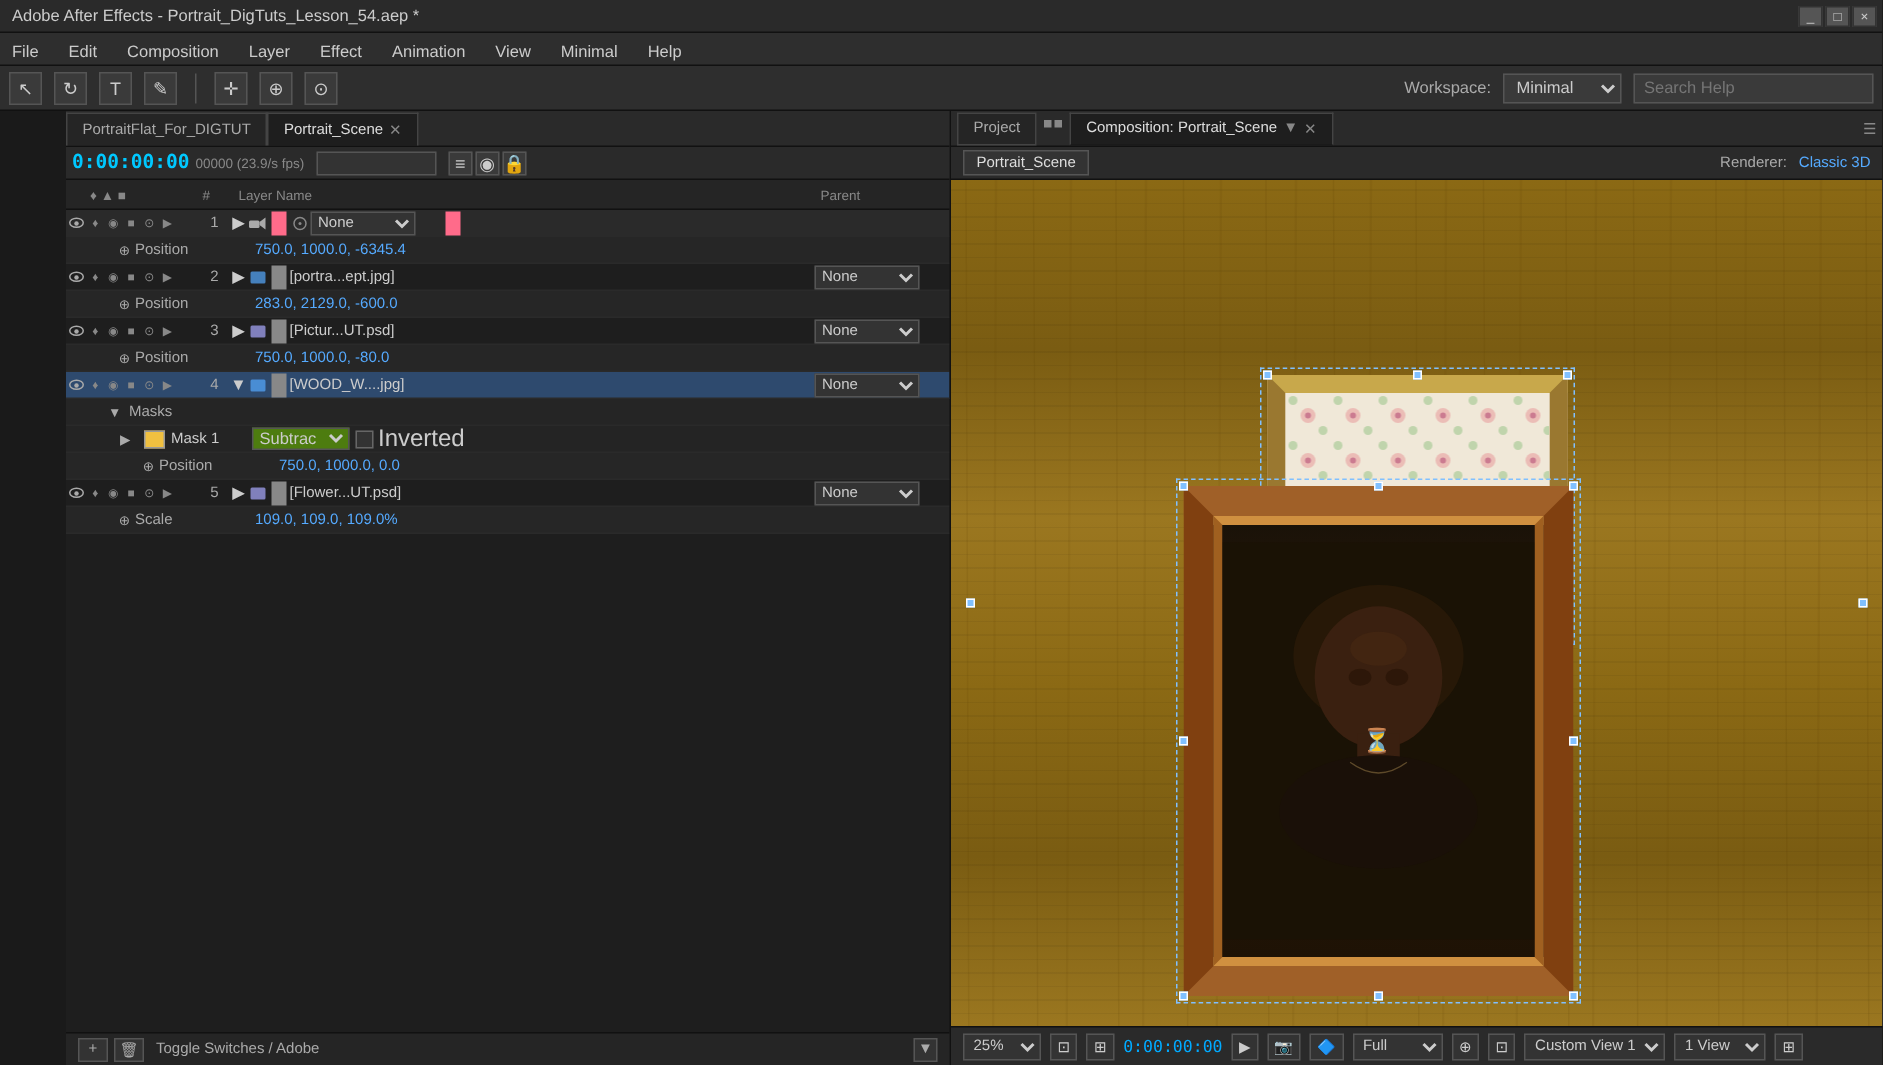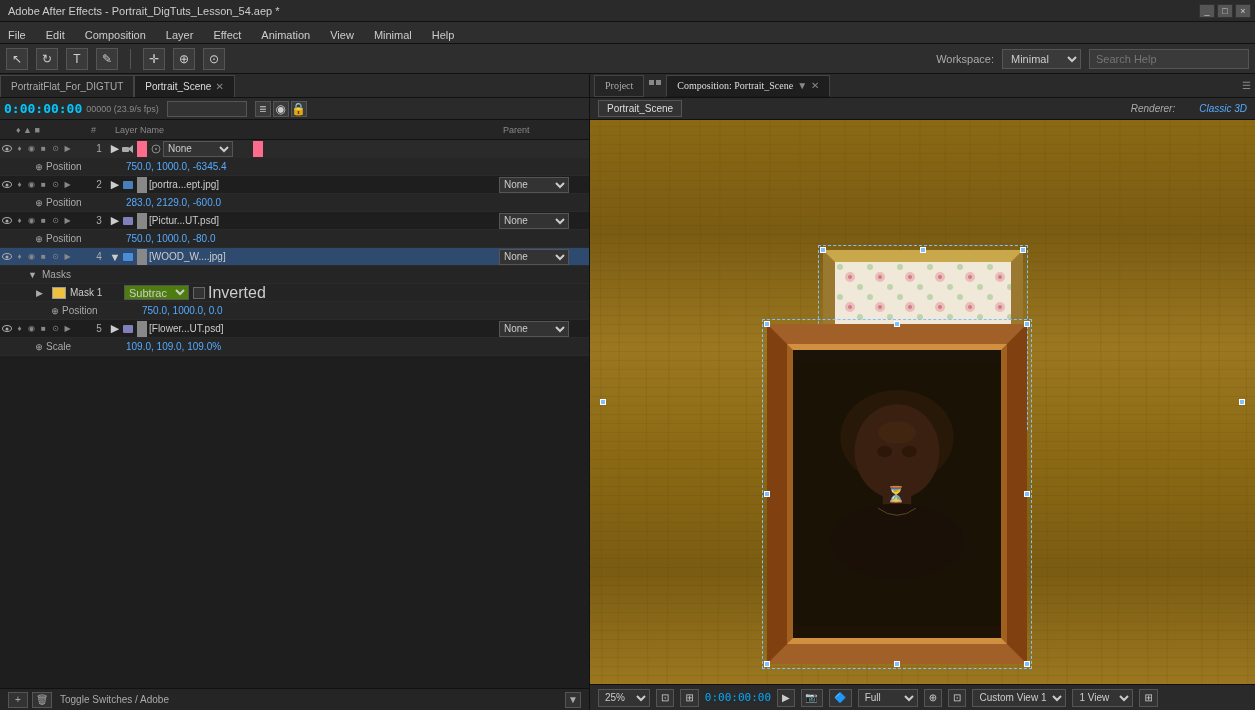--- a/index.html
+++ b/index.html
@@ -116,20 +116,21 @@
     }
 
     
     #left-panel {
       width: 590px;
       background: #1e1e1e;
       border-right: 1px solid #111;
       display: flex;
       flex-direction: column;
       flex-shrink: 0;
+      margin-left: 44px;
     }
 
     
     #comp-tabs {
       height: 24px;
       background: #2a2a2a;
       display: flex;
       align-items: flex-end;
       border-bottom: 1px solid #111;
     }
@@ -342,21 +343,20 @@
     .right-tab {
       height: 22px;
       padding: 0 10px;
       background: #252525;
       border: 1px solid #444;
       display: flex;
       align-items: center;
       cursor: pointer;
       font-size: 10px;
       color: #aaa;
-      font-family: Liberation Serif, serif;
     }
     .right-tab.active {
       background: #1e1e1e;
       color: #ddd;
       border-bottom: 1px solid #1a1a1a;
     }
 
     
     #comp-canvas {
       flex: 1;
@@ -802,21 +802,21 @@
         <span style="margin-left:4px; cursor:pointer; color:#888;">▼</span>
         <span style="margin-left:4px; cursor:pointer; color:#888;">✕</span>
       </div>
       <div style="margin-left:auto; font-size:10px; color:#888; cursor:pointer;">☰</div>
     </div>
 
     <div style="height:22px; background:#2a2a2a; display:flex; align-items:center; padding:0 8px; border-bottom:1px solid #111; gap:8px;">
       <div style="background:#333; border:1px solid #555; padding:2px 8px; font-size:10px; color:#ddd; cursor:pointer;">
         <span>Portrait_Scene</span>
       </div>
-      <div style="margin-left:auto; display:flex; align-items:center; gap:24px;font-style:italic;">
+      <div style="margin-left:auto; display:flex; align-items:center; gap:8px;">
         <span style="color:#aaa; font-size:10px;">Renderer:</span>
         <span style="color:#5af; font-size:10px; cursor:pointer;">Classic 3D</span>
       </div>
     </div>
 
     <div id="comp-canvas">
       <span id="comp-label">Custom View 1</span>
 
       <div style="width:100%; height:100%; position:relative; overflow:hidden;">
 

